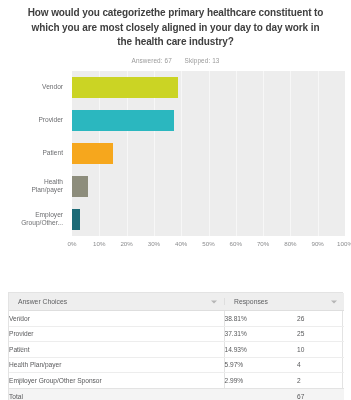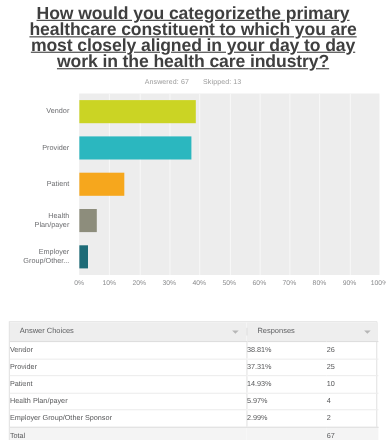--- a/index.html
+++ b/index.html
@@ -24,27 +24,26 @@
     background: #fff;
     box-sizing: border-box;
   }
 
   
   .question-header {
     padding: 6px 26px 0 26px;
     text-align: center;
   }
   .question-title {
-    font-size: 16px;
+    font-size: 10px;
     line-height: 14.6px;
     font-weight: bold;
     color: #3f3f3f;
     margin: 0;
     letter-spacing: -0.1px;
-    text-decoration: underline;
   }
   .meta-row {
     margin-top: 7px;
     font-size: 6.4px;
     color: #9a9a9a;
     letter-spacing: 0.1px;
   }
   .meta-row .meta-item { display: inline-block; }
   .meta-row .meta-gap { display: inline-block; width: 9px; }
 

